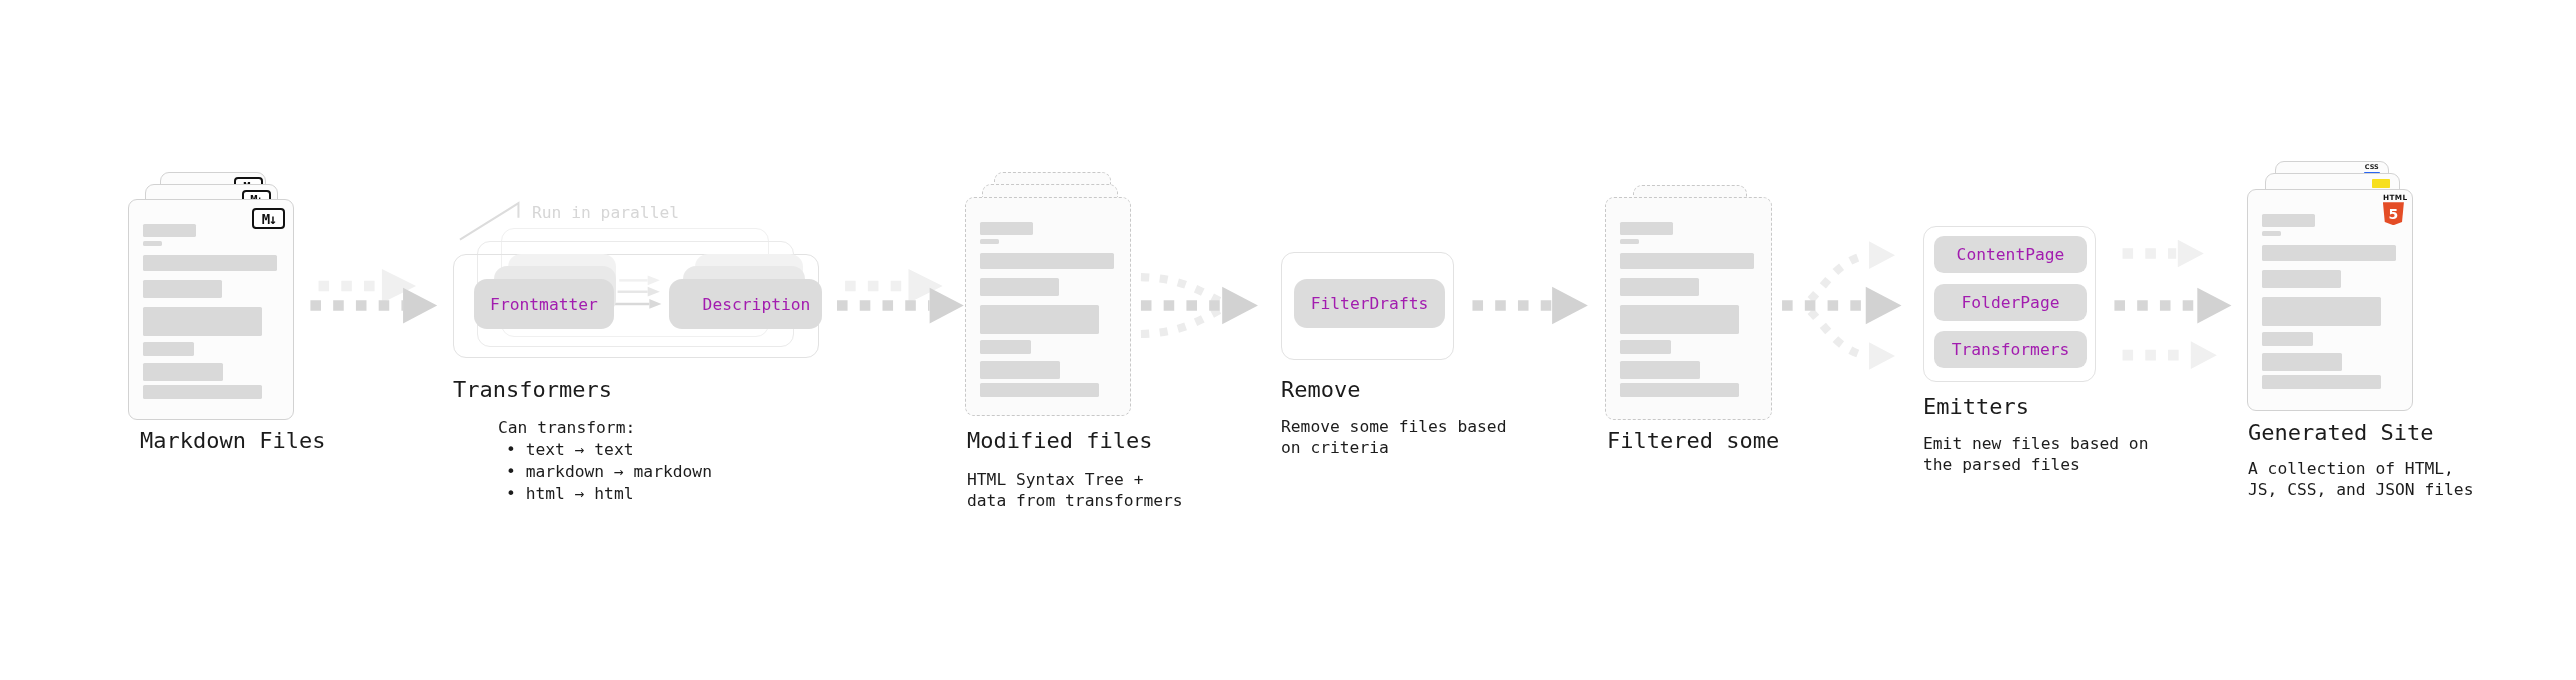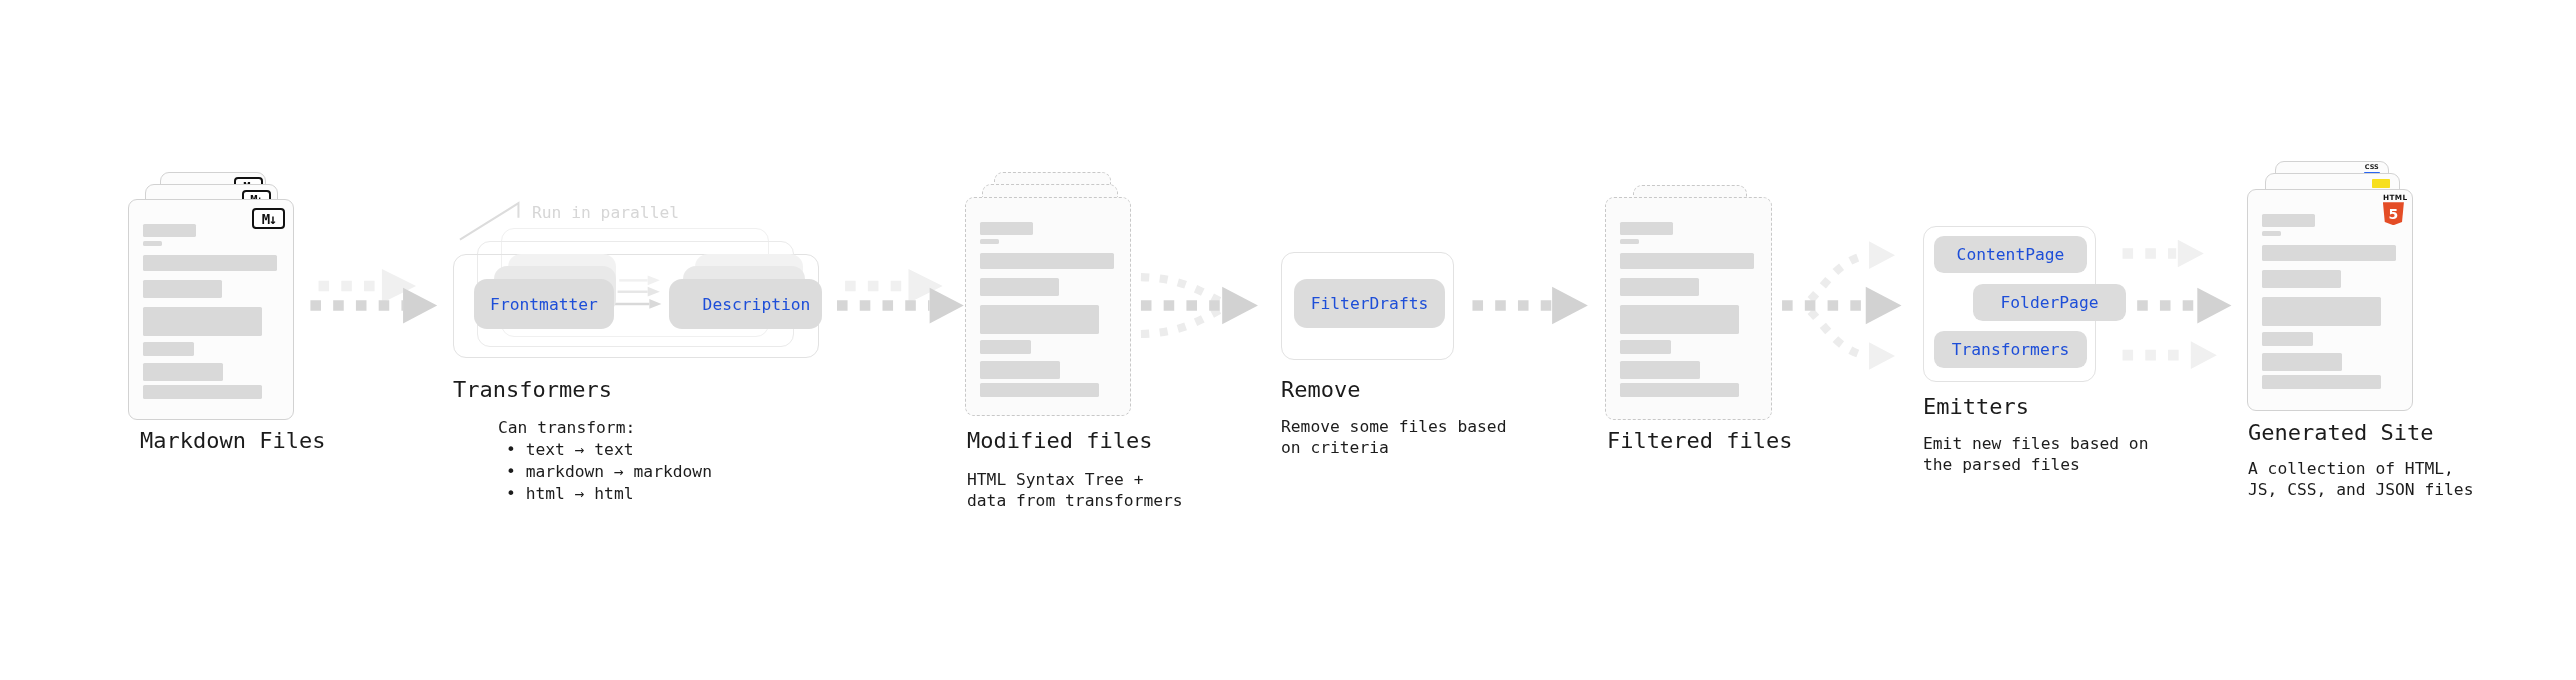--- a/index.html
+++ b/index.html
@@ -75,21 +75,21 @@
   
   .gbox { position: absolute; border: 1.6px solid #e2e2e2; border-radius: 13px; background: transparent; }
   .gbox.g2 { border-color: #eaeaea; }
   .gbox.g3 { border-color: #f0f0f0; }
 
   .pill {
     position: absolute;
     background: #dcdcdc;
     border-radius: 13px;
     display: flex; align-items: center; justify-content: center;
-    font-size: 16.3px; color: #1d4ed8; white-space: nowrap;
+    font-size: 16.3px; color: #a21caf; white-space: nowrap;
   }
   .pill.ghost2 { background: #e9e9e9; }
   .pill.ghost3 { background: #f2f2f2; }
   .pill.small { border-radius: 9.8px; }
 
   
   .label { position: absolute; font-size: 22px; line-height: 24.4px; color: #1b1b1b; white-space: nowrap; }
   .desc  { position: absolute; font-size: 16.3px; line-height: 21px; color: #1c1c1c; white-space: nowrap; }
   .desc .indent { padding-left: 8.1px; }
   .note  { position: absolute; font-size: 16.3px; color: #d6d6d6; white-space: nowrap; }
@@ -256,29 +256,29 @@
         <div class="bar bar1"></div>
         <div class="bar bar2"></div>
         <div class="bar bar3"></div>
         <div class="bar bar4"></div>
         <div class="bar bar5"></div>
         <div class="bar bar6"></div>
         <div class="bar bar7"></div>
         <div class="bar bar8"></div>
       </div>
     </div>
-    <div class="label" style="left:1607px; top:429px;">Filtered files</div>
+    <div class="label" style="left:1607px; top:429px;">Filtered some</div>
   </div>
 
   <div>
     <div class="gbox" style="left:1923px; top:226px; width:173px; height:156px;"></div>
     <div class="pill small" style="left:1934px; top:236px; width:153px; height:37px;">
         <span>ContentPage</span>
       </div>
-    <div class="pill small" style="left:1934px; top:284px; width:153px; height:37px;margin-left:39px;">
+    <div class="pill small" style="left:1934px; top:284px; width:153px; height:37px;">
         <span>FolderPage</span>
       </div>
     <div class="pill small" style="left:1934px; top:331px; width:153px; height:37px;">
         <span>Transformers</span>
       </div>
     <div class="label" style="left:1923px; top:395px;">Emitters</div>
     <div class="desc" style="left:1923px; top:433px;">
       <div>Emit new files based on</div>
       <div>the parsed files</div>
     </div>

